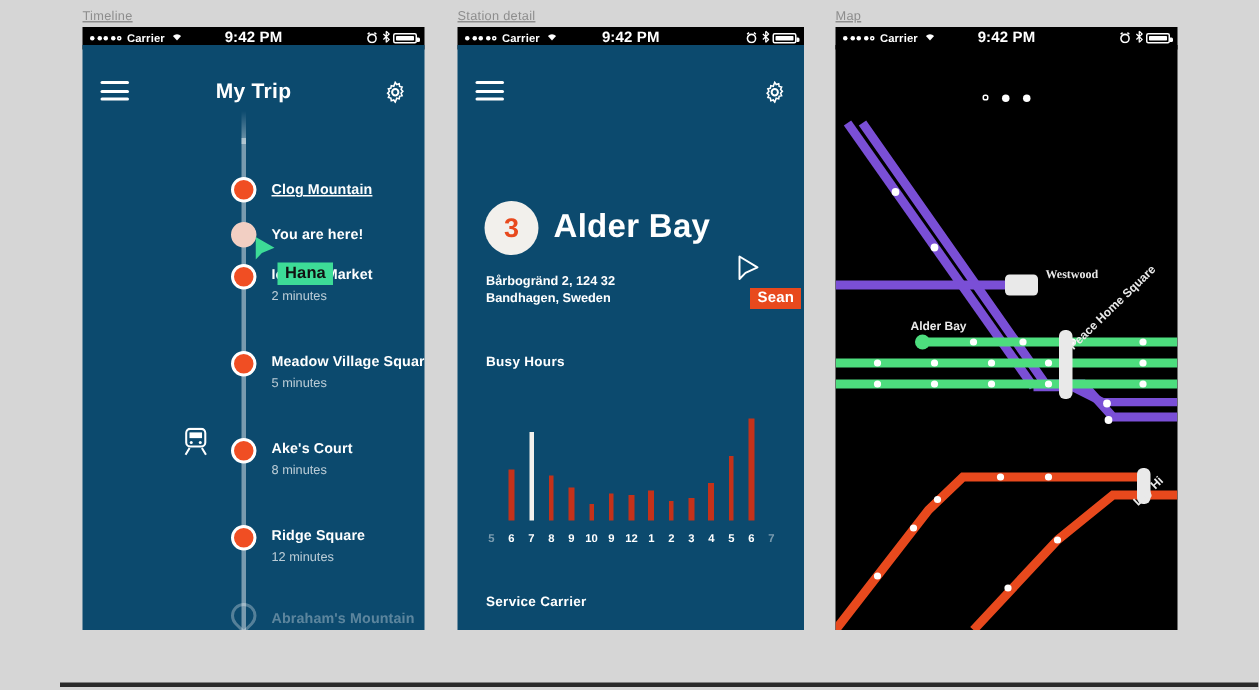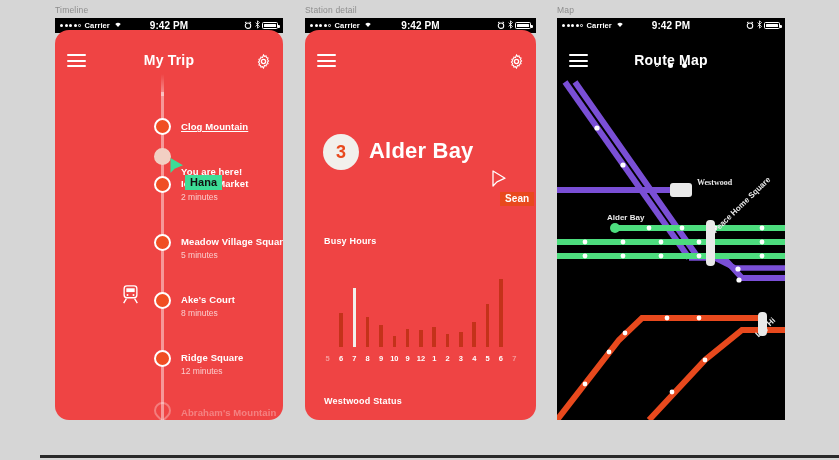--- a/index.html
+++ b/index.html
@@ -10,30 +10,30 @@
     overflow: hidden;
   }
   .canvas { position: relative; width: 839px; height: 460px; background: #d6d6d6; }
 
   .bottom-rule { position:absolute; left:40px; top:455px; width:799px; height:3px; background:#2a2a2a; }
 
   
   .board { position: absolute; }
   .board-label {
     position: absolute; top: -13px; left: 0;
-    font-size: 8.5px; color: #8d8d8d; letter-spacing: .2px;
+    font-size: 8.5px; color: #8d8d8d; letter-spacing: .2px; text-decoration: underline;
   }
 
   
   #board1 { left: 55px; top: 18px; width: 228px; height: 402px; }
   #board2 { left: 305px; top: 18px; width: 231px; height: 378px; }
   #board3 { left: 557px; top: 18px; width: 228px; height: 402px; }
 
   .screen { position:absolute; left:0; top:12px; width:100%; height:390px; overflow:hidden; }
-  .screen.orange { background:#ef4444;border-radius:14px; }
+  .screen.orange { background:#0c4a6e; }
   .screen.black  { background:#000000; }
 
   
   .statusbar {
     position:absolute; left:0; top:0; width:100%; height:15px;
     background:#000; color:#fff; font-size:7.5px; font-weight:bold;
     display:flex; align-items:center; letter-spacing:.1px;padding-left:35px;
   }
   .sb-left { position:absolute; left:5px; display:flex; align-items:center; gap:2px; }
   .dots { display:flex; gap:1.5px; align-items:center; }
@@ -214,21 +214,21 @@
       </div>
 
       <div class="tl-item">
         <div class="tl-dot" style="top:88px;"></div>
         <div class="tl-name" style="top:91px;text-decoration:underline;">Clog Mountain</div>
         <div class="tl-hit" style="top:86px;"></div>
       </div>
 
       <div class="tl-item">
         <div class="tl-dot filled" style="top:118px;"></div>
-        <div class="tl-name" style="top:136px;">You are here!</div>
+        <div class="tl-name" style="top:121px;">You are here!</div>
         <div class="tl-hit" style="top:116px;"></div>
       </div>
 
       <div class="tl-item">
         <div class="tl-dot" style="top:146px;"></div>
         <div class="tl-name" style="top:148px;">Iceland Market</div>
         <div class="tl-sub" style="top:162px;">2 minutes</div>
         <div class="tl-hit" style="top:144px;"></div>
       </div>
 
@@ -317,20 +317,24 @@
         <div class="gear">
           <svg width="15" height="15" viewBox="0 0 20 20">
             <path d="M10 6.3a3.7 3.7 0 1 0 0 7.4 3.7 3.7 0 0 0 0-7.4zm0 5.6a1.9 1.9 0 1 1 0-3.8 1.9 1.9 0 0 1 0 3.8z" fill="#fff"></path>
             <path d="M10 1.2l1.3 1.9 2.2-.6.4 2.3 2.2.6-.9 2.1 1.6 1.7-1.6 1.7.9 2.1-2.2.6-.4 2.3-2.2-.6L10 18.8l-1.3-1.9-2.2.6-.4-2.3-2.2-.6.9-2.1L3.2 10.8 4.8 9.1l-.9-2.1 2.2-.6.4-2.3 2.2.6z" fill="none" stroke="#fff" stroke-width="1.4"></path>
           </svg>
         </div>
       </div>
 
       <div class="station-badge">3</div>
       <div class="station-title">Alder Bay</div>
+      <div class="station-addr">
+        <div>Bårbogränd 2, 124 32</div>
+        <div>Bandhagen, Sweden</div>
+      </div>
 
       <div class="section-h" style="top:206px;">Busy Hours</div>
 
       <div class="chart">
         <div class="bars" id="bars">
             <div class="barcol"></div>
             <div class="barcol">
               <div class="bar" style="height: 42%;"></div>
             </div>
             <div class="barcol">
@@ -383,21 +387,21 @@
             <div class="lblcol">1</div>
             <div class="lblcol">2</div>
             <div class="lblcol">3</div>
             <div class="lblcol">4</div>
             <div class="lblcol">5</div>
             <div class="lblcol">6</div>
             <div class="lblcol dim">7</div>
           </div>
       </div>
 
-      <div class="section-h" style="top:366px;">Westwood Status</div>
+      <div class="section-h" style="top:366px;">Service Carrier</div>
 
       <div class="cursor-wrap" style="left:186px; top:140px;">
         <svg width="16" height="18" viewBox="0 0 16 18">
           <path d="M2 1 L2 16 L6 11.9 L14 8.2 Z" fill="none" stroke="#fff" stroke-width="1.3" stroke-linejoin="round"></path>
         </svg>
         <div class="cursor-label sean" style="left:9px; top:22px;">Sean</div>
       </div>
     </div>
   </div>
 
@@ -486,28 +490,20 @@
             <circle cx="52" cy="322" r="2.4" fill="#fff"></circle>
           <circle cx="68" cy="303" r="2.4" fill="#fff"></circle>
           <circle cx="110" cy="288" r="2.4" fill="#fff"></circle>
             <circle cx="142" cy="288" r="2.4" fill="#fff"></circle>
           <circle cx="115" cy="362" r="2.4" fill="#fff"></circle>
             <circle cx="148" cy="330" r="2.4" fill="#fff"></circle>
         </g>
         <rect x="201" y="282" width="9" height="24" rx="4" fill="#e9e9e9"></rect>
       </svg>
 
-      <div class="navbar">
-        <div class="hamburger">
-            <span></span>
-            <span></span>
-            <span></span>
-          </div>
-        <div class="nav-title">Route Map</div>
-      </div>
       <div class="page-dots">
         <i class="hollow"></i>
         <i></i>
         <i></i>
       </div>
 
       <div class="map-label" style="left:140px; top:148px;font-family:Liberation Serif, serif;">Westwood</div>
       <div class="map-label" style="left:50px; top:183px;">Alder Bay</div>
       <div class="map-label rot" style="left:160px; top:196px;">Peace Home Square</div>
       <div class="map-label rot" style="left:203px; top:300px;">Lily Hi</div>

